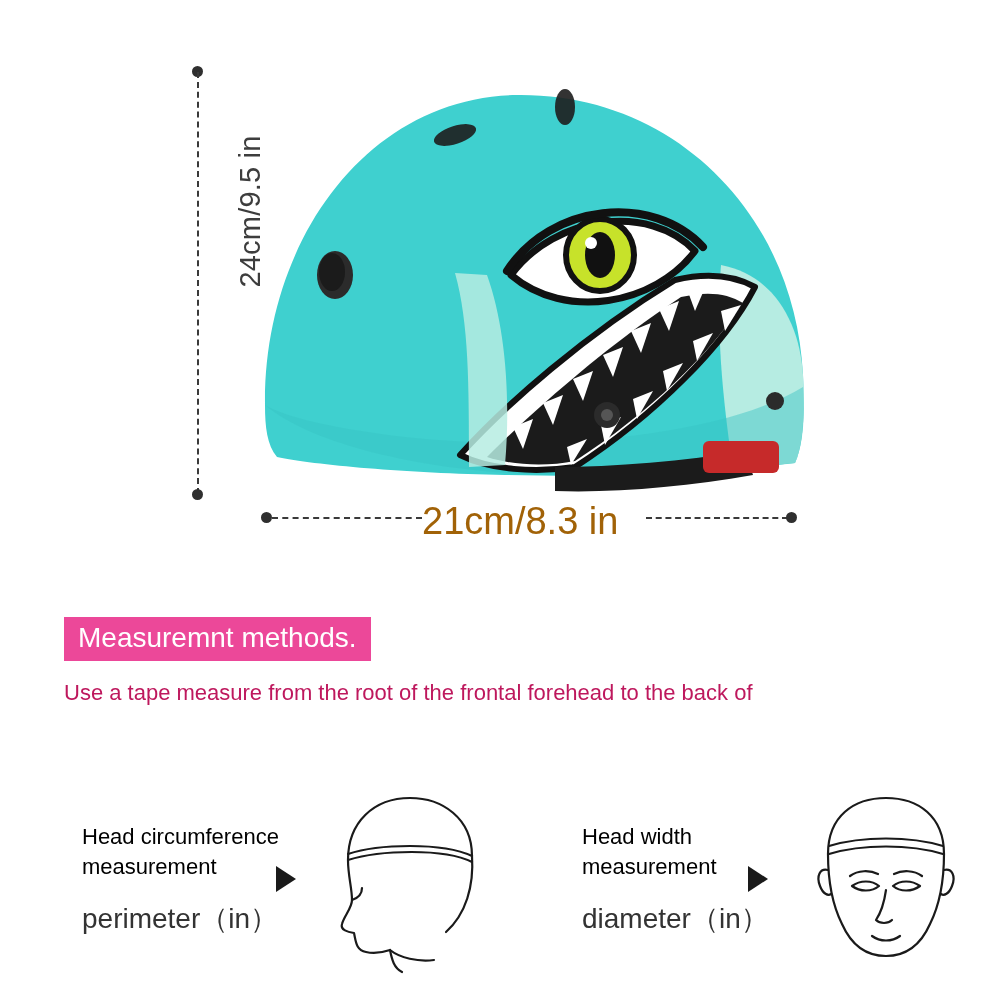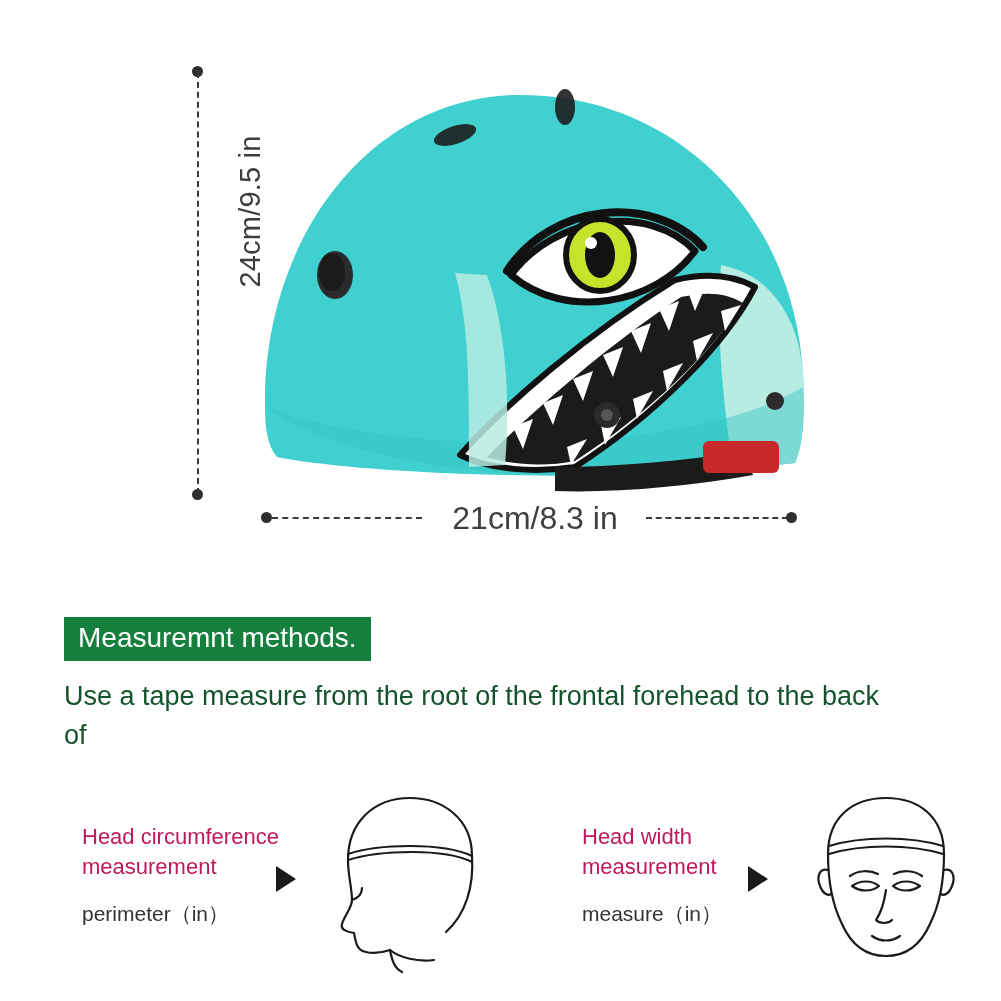--- a/index.html
+++ b/index.html
@@ -65,82 +65,81 @@
     height: 0;
     border-top: 2px dashed #3a3a3a;
   }
   #h-seg-left { left: 272px; width: 150px; }
   #h-seg-right { left: 646px; width: 142px; }
   .h-dim-label {
     position: absolute;
     left: 422px;
     top: 500px;
     width: 226px;
-    text-align: center;
-    font-size: 32px;
-    color: #404040;
+    font-size: 38px;
+    color: #a16207;
   }
 
   
   #helmet {
     position: absolute;
     left: 255px;
     top: 75px;
     width: 560px;
     height: 420px;
   }
   #helmet svg { display: block; }
 
   
   #methods-heading {
     position: absolute;
     left: 64px;
     top: 617px;
-    background: #15803d;
+    background: #ec4899;
     color: #ffffff;
     font-size: 28px;
     padding: 6px 14px 9px 14px;
     line-height: 1.05;
     white-space: nowrap;
   }
   #methods-body {
     position: absolute;
     left: 64px;
     top: 677px;
     width: 830px;
-    font-size: 27px;
+    font-size: 22px;
     line-height: 1.45;
-    color: #14532d;
+    color: #be185d;
   }
   #methods-body p { margin: 0; }
 
   
   .measure-block {
     position: absolute;
     top: 790px;
     height: 190px;
   }
   #block-left { left: 60px; width: 450px; }
   #block-right { left: 560px; width: 450px; }
 
   .measure-text {
     position: absolute;
     left: 22px;
     top: 32px;
     width: 230px;
     font-size: 22px;
-    color: #be185d;
+    color: #000000;
     line-height: 1.35;
   }
   .measure-sub {
     position: absolute;
     left: 22px;
     top: 110px;
     width: 250px;
-    font-size: 21px;
+    font-size: 28px;
     color: #333333;
   }
   .arrow-icon {
     position: absolute;
     left: 216px;
     top: 76px;
     width: 0; height: 0;
     border-left: 20px solid #1a1a1a;
     border-top: 13px solid transparent;
     border-bottom: 13px solid transparent;
@@ -258,21 +257,21 @@
         <path d="M26 70 C58 60 122 58 150 72"></path>
 
         <path d="M150 66 C152 96 144 124 124 142"></path>
       </g>
     </svg>
   </div>
 </div>
 
 <div class="measure-block" id="block-right">
   <div class="measure-text">Head width<br>measurement</div>
-  <div class="measure-sub">measure（in）</div>
+  <div class="measure-sub">diameter（in）</div>
   <div class="arrow-icon"></div>
   <div class="head-figure">
     <svg width="190" height="185" viewBox="0 0 190 185" xmlns="http://www.w3.org/2000/svg">
       <g fill="none" stroke="#1a1a1a" stroke-width="2.2" stroke-linejoin="round" stroke-linecap="round">
 
         <path d="M36 64 C36 26 62 8 94 8 C126 8 152 26 152 64
                  C152 96 146 118 138 134 C130 152 116 166 94 166
                  C72 166 58 152 50 134 C42 118 36 96 36 64 Z"></path>
 
         <path d="M36 80 C28 78 24 86 28 96 C31 104 36 106 39 104"></path>

